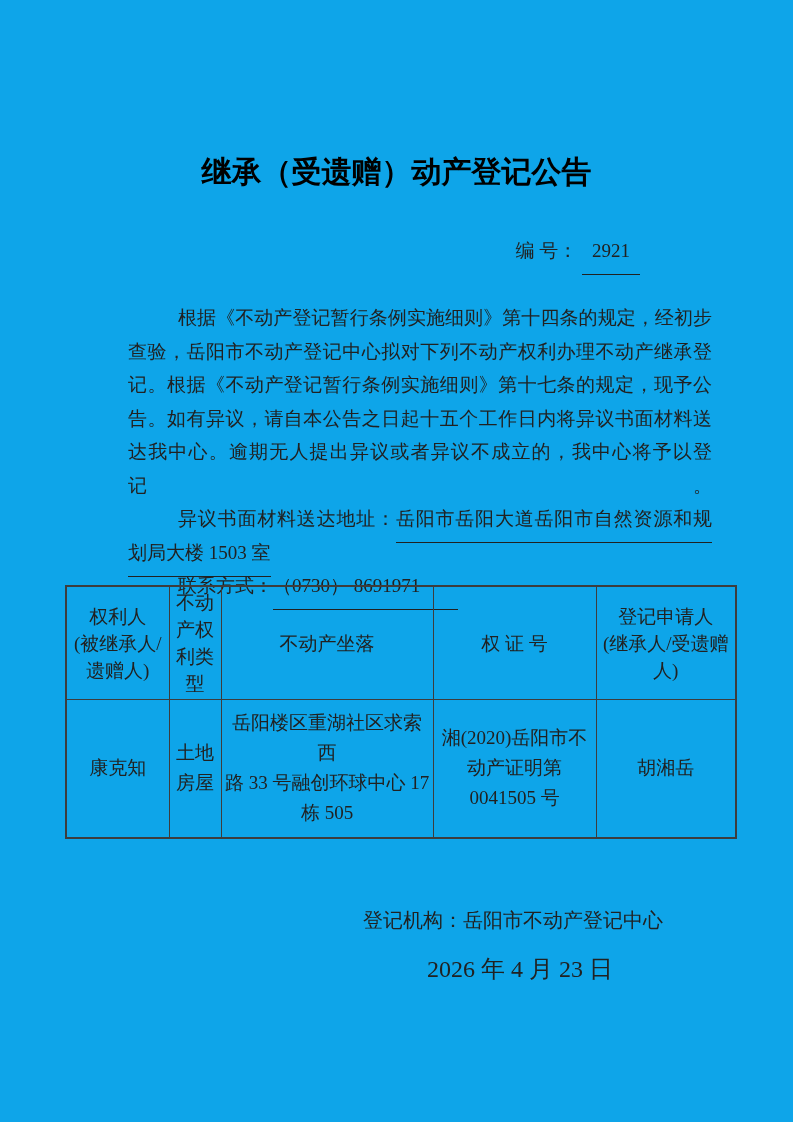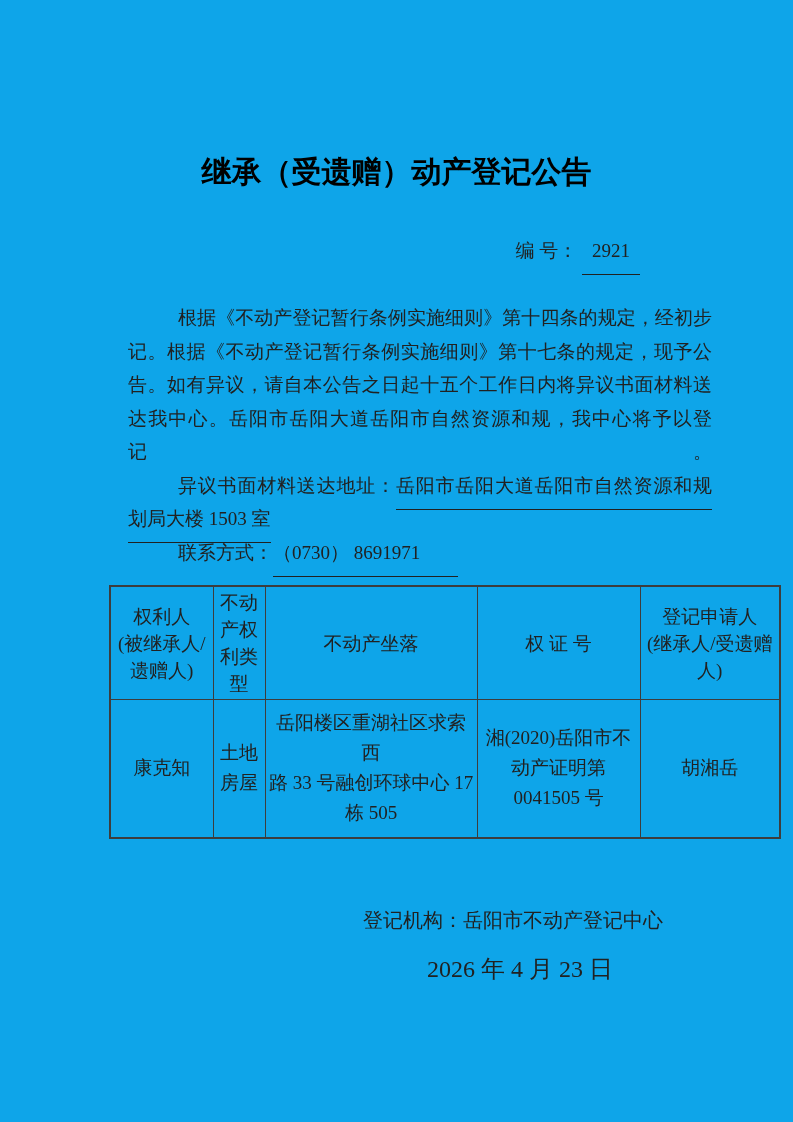--- a/index.html
+++ b/index.html
@@ -15,21 +15,21 @@
   .doc-no{position:absolute;top:237px;right:153px;font-size:19px;line-height:28px;}
   .u{border-bottom:1.5px solid #212121;padding-bottom:13px;}
   .num{padding-left:10px;padding-right:10px;}
   .para{position:absolute;top:301px;left:84px;width:628px;font-size:19px;line-height:33.5px;}
   .bline{min-height:33.5px;margin-left:44px;}
   .j{text-align:justify;text-align-last:justify;}
   .ind{text-indent:50px;}
   .u-pad{padding-right:38px;}
   table.notice{
     position:absolute;top:585px;left:65px;width:670px;
-    border-collapse:collapse;table-layout:fixed;border:2px solid #3d3d3d;margin-left:44px;
+    border-collapse:collapse;table-layout:fixed;border:2px solid #3d3d3d;
   }
   table.notice th,table.notice td{
     border:1.5px solid #3d3d3d;text-align:center;vertical-align:middle;
     white-space:pre-line;font-weight:normal;padding:2px;font-size:19px;
   }
   table.notice th{line-height:27px;}
   table.notice td{line-height:30px;}
   tr.hdr{height:100px;}
   tr.data{height:138px;}
   .org{position:absolute;top:906px;left:363px;font-size:20px;line-height:28px;}
@@ -42,23 +42,24 @@
 
   <h1 class="title">继承（受遗赠）动产登记公告</h1>
 
   <div class="doc-no">
     <span>编 号：</span>
     <span class="u num">2921</span>
   </div>
 
   <div class="para">
     <div class="bline j ind">根据《不动产登记暂行条例实施细则》第十四条的规定，经初步</div>
+    <div class="bline j">查验，岳阳市不动产登记中心拟对下列不动产权利办理不动产继承登</div>
     <div class="bline j">记。根据《不动产登记暂行条例实施细则》第十七条的规定，现予公</div>
     <div class="bline j">告。如有异议，请自本公告之日起十五个工作日内将异议书面材料送</div>
-    <div class="bline j">达我中心。岳阳市岳阳大道岳阳市自然资源和规，我中心将予以登记。</div>
+    <div class="bline j">达我中心。逾期无人提出异议或者异议不成立的，我中心将予以登记。</div>
     <div class="bline j ind"><span>异议书面材料送达地址：</span><span class="u">岳阳市岳阳大道岳阳市自然资源和规</span></div>
     <div class="bline"><span class="u">划局大楼 1503 室</span></div>
     <div class="bline ind"><span>联系方式：</span><span class="u u-pad">（0730） 8691971</span></div>
   </div>
 
   <table class="notice">
     <colgroup>
       <col style="width:103px">
       <col style="width:52px">
       <col style="width:212px">

